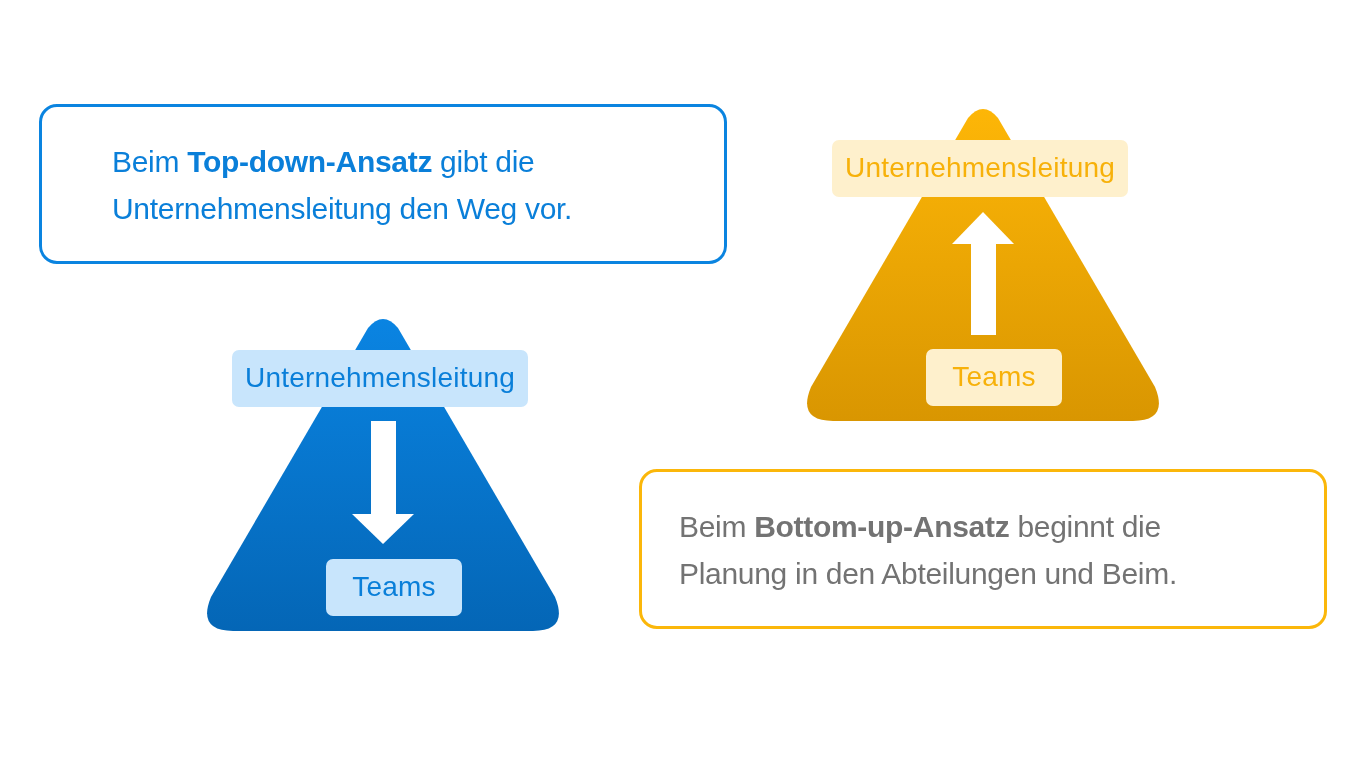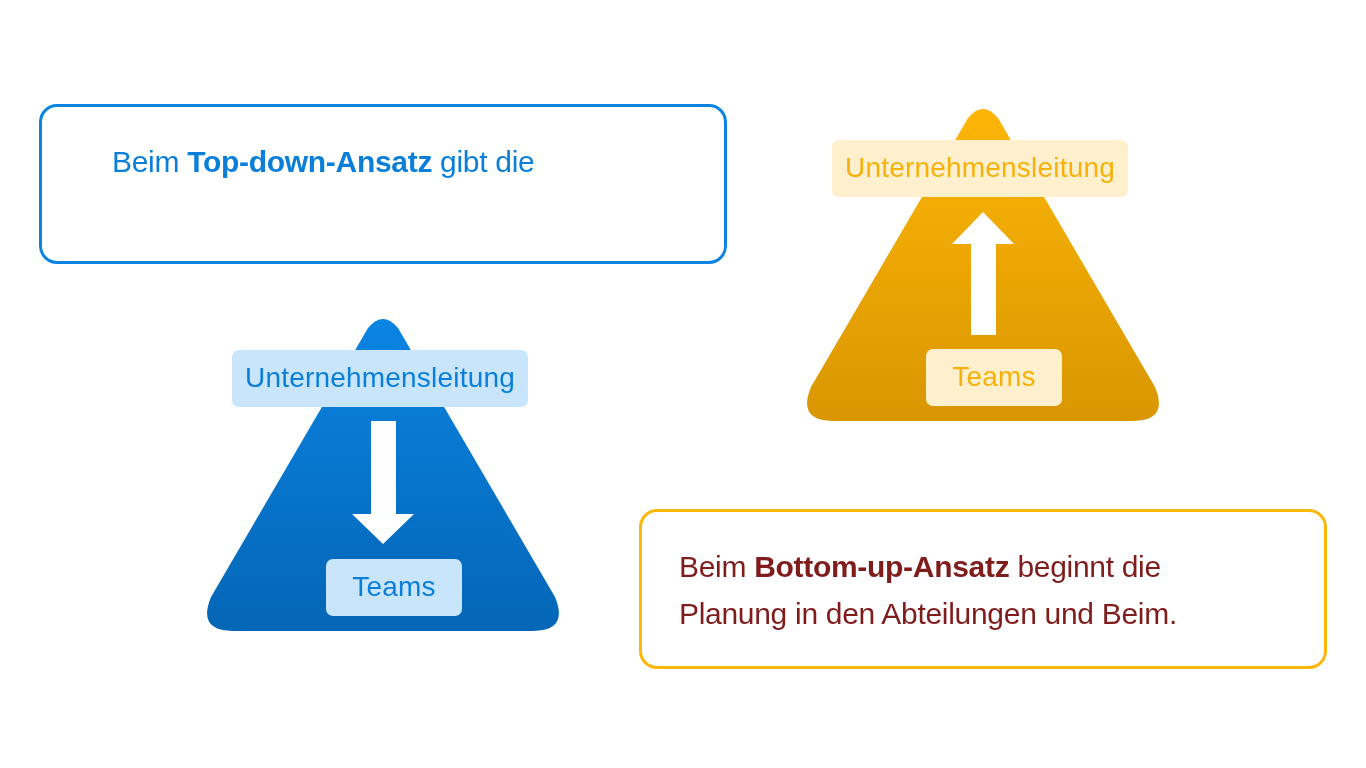--- a/index.html
+++ b/index.html
@@ -13,41 +13,42 @@
       border: 3px solid; border-radius: 18px; background: #fff;
       font-size: 30px; line-height: 47px; letter-spacing: -0.3px;
     }
     .callout b { font-weight: bold; }
     #callout-top {
       left: 39px; top: 104px; width: 688px; height: 160px;
       border-color: #0a84e0; color: #0a7fd9; padding: 31px 0 0 70px;
     }
     #callout-bottom {
       left: 639px; top: 469px; width: 688px; height: 160px;
-      border-color: #fbb70a; color: #7f1d1d; padding: 31px 0 0 37px; margin-top: 40px;
+      border-color: #fbb70a; color: #737373; padding: 31px 0 0 37px;
     }
     .pyramid { position: absolute; width: 360px; height: 320px; }
     #pyramid-top { left: 203px; top: 315px; }
     #pyramid-bottom { left: 803px; top: 105px; }
     .pyramid svg { position: absolute; left: 0; top: 0; }
     .label {
       position: absolute; box-sizing: border-box; border-radius: 7px;
       font-size: 28px; text-align: center; line-height: 56px; height: 57px;
       letter-spacing: 0.2px;
     }
     .label.lead { left: 16px; top: 35px; width: 296px; margin-left: 13px; }
     .label.teams { left: 123px; top: 244px; width: 136px; }
     #pyramid-top .label { background: #c8e5fc; color: #0a7fd9; }
     #pyramid-bottom .label { background: #fef0cc; color: #f7b10a; }
   </style>
 </head>
 <body>
 
 <div id="callout-top" class="callout">
   <span>Beim </span><b>Top-down-Ansatz</b><span> gibt die</span><br>
+  <span>Unternehmensleitung den Weg vor.</span>
 </div>
 
 <div id="pyramid-top" class="pyramid">
   <svg width="360" height="320" viewBox="0 0 360 320">
     <defs>
       <linearGradient id="gBlue" x1="0" y1="0" x2="0" y2="1">
         <stop offset="0" stop-color="#0a84e2"></stop>
         <stop offset="1" stop-color="#0466b6"></stop>
       </linearGradient>
     </defs>

